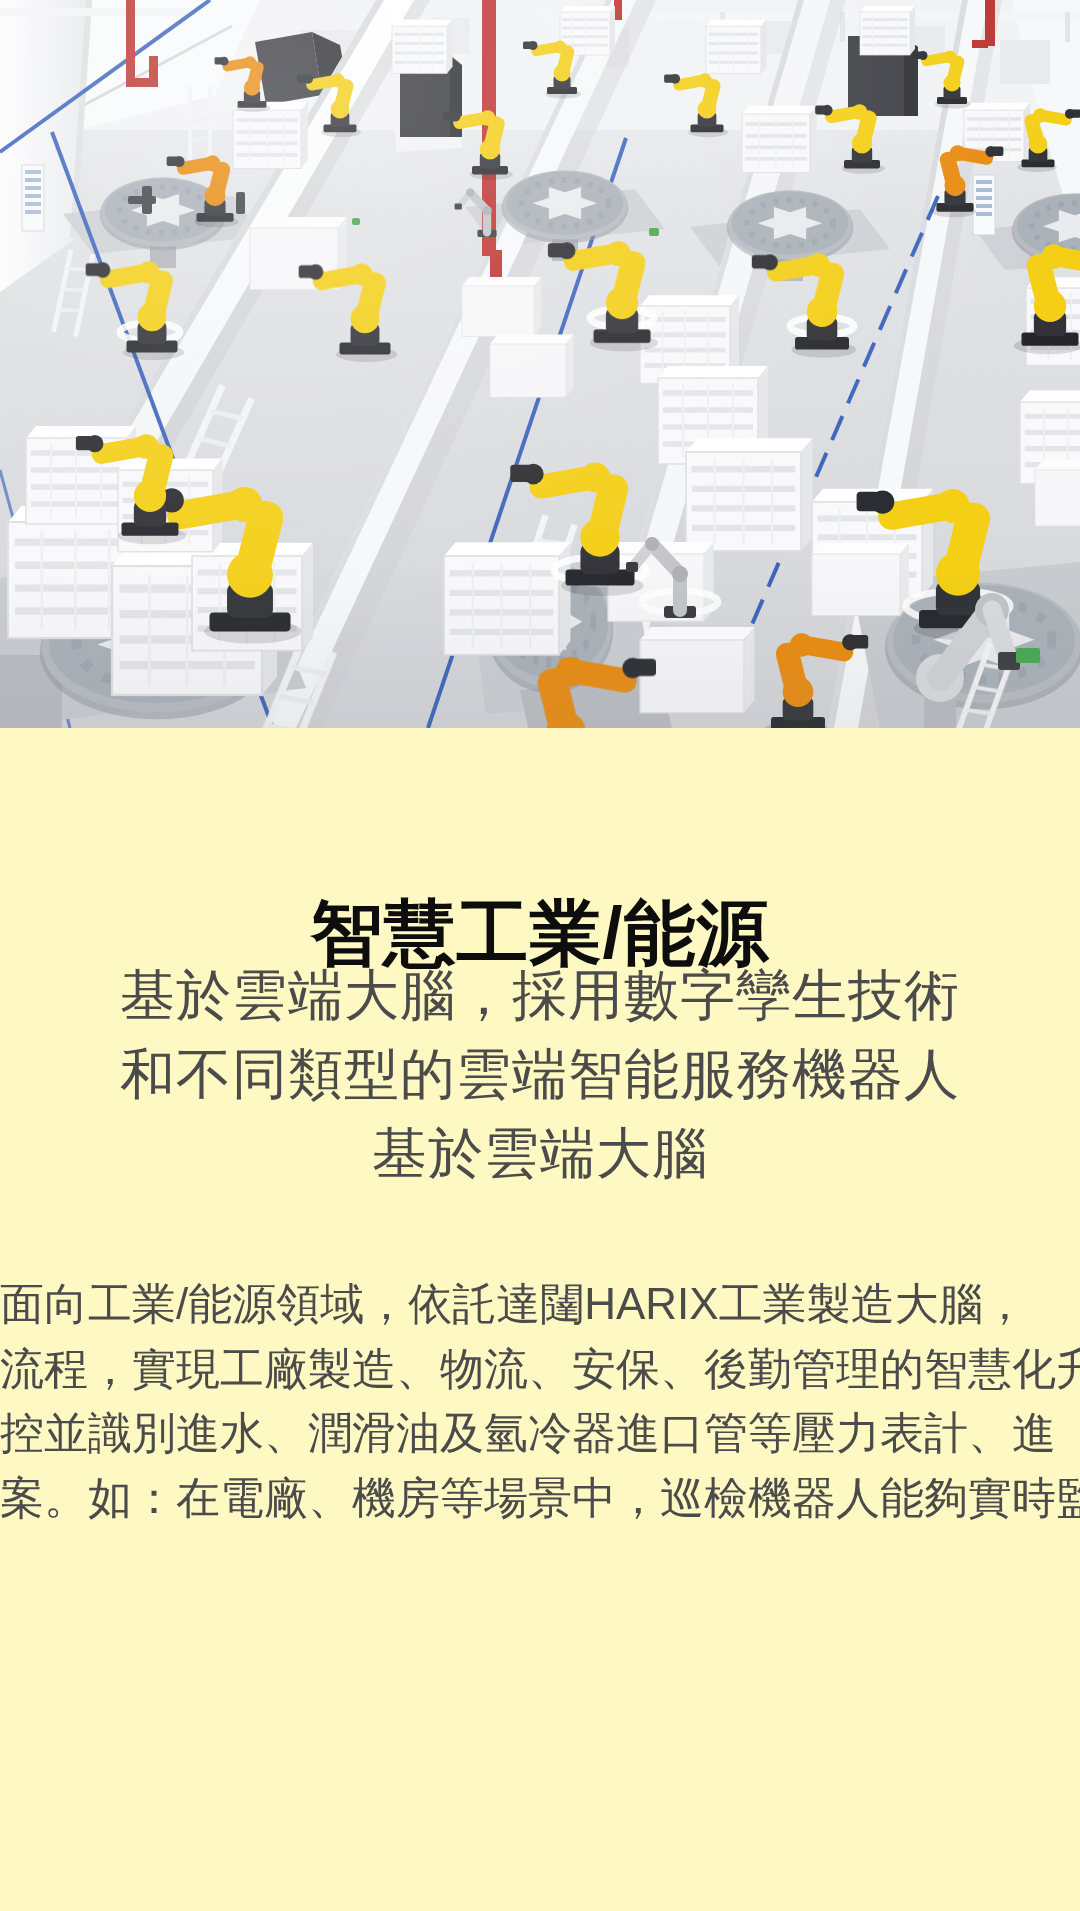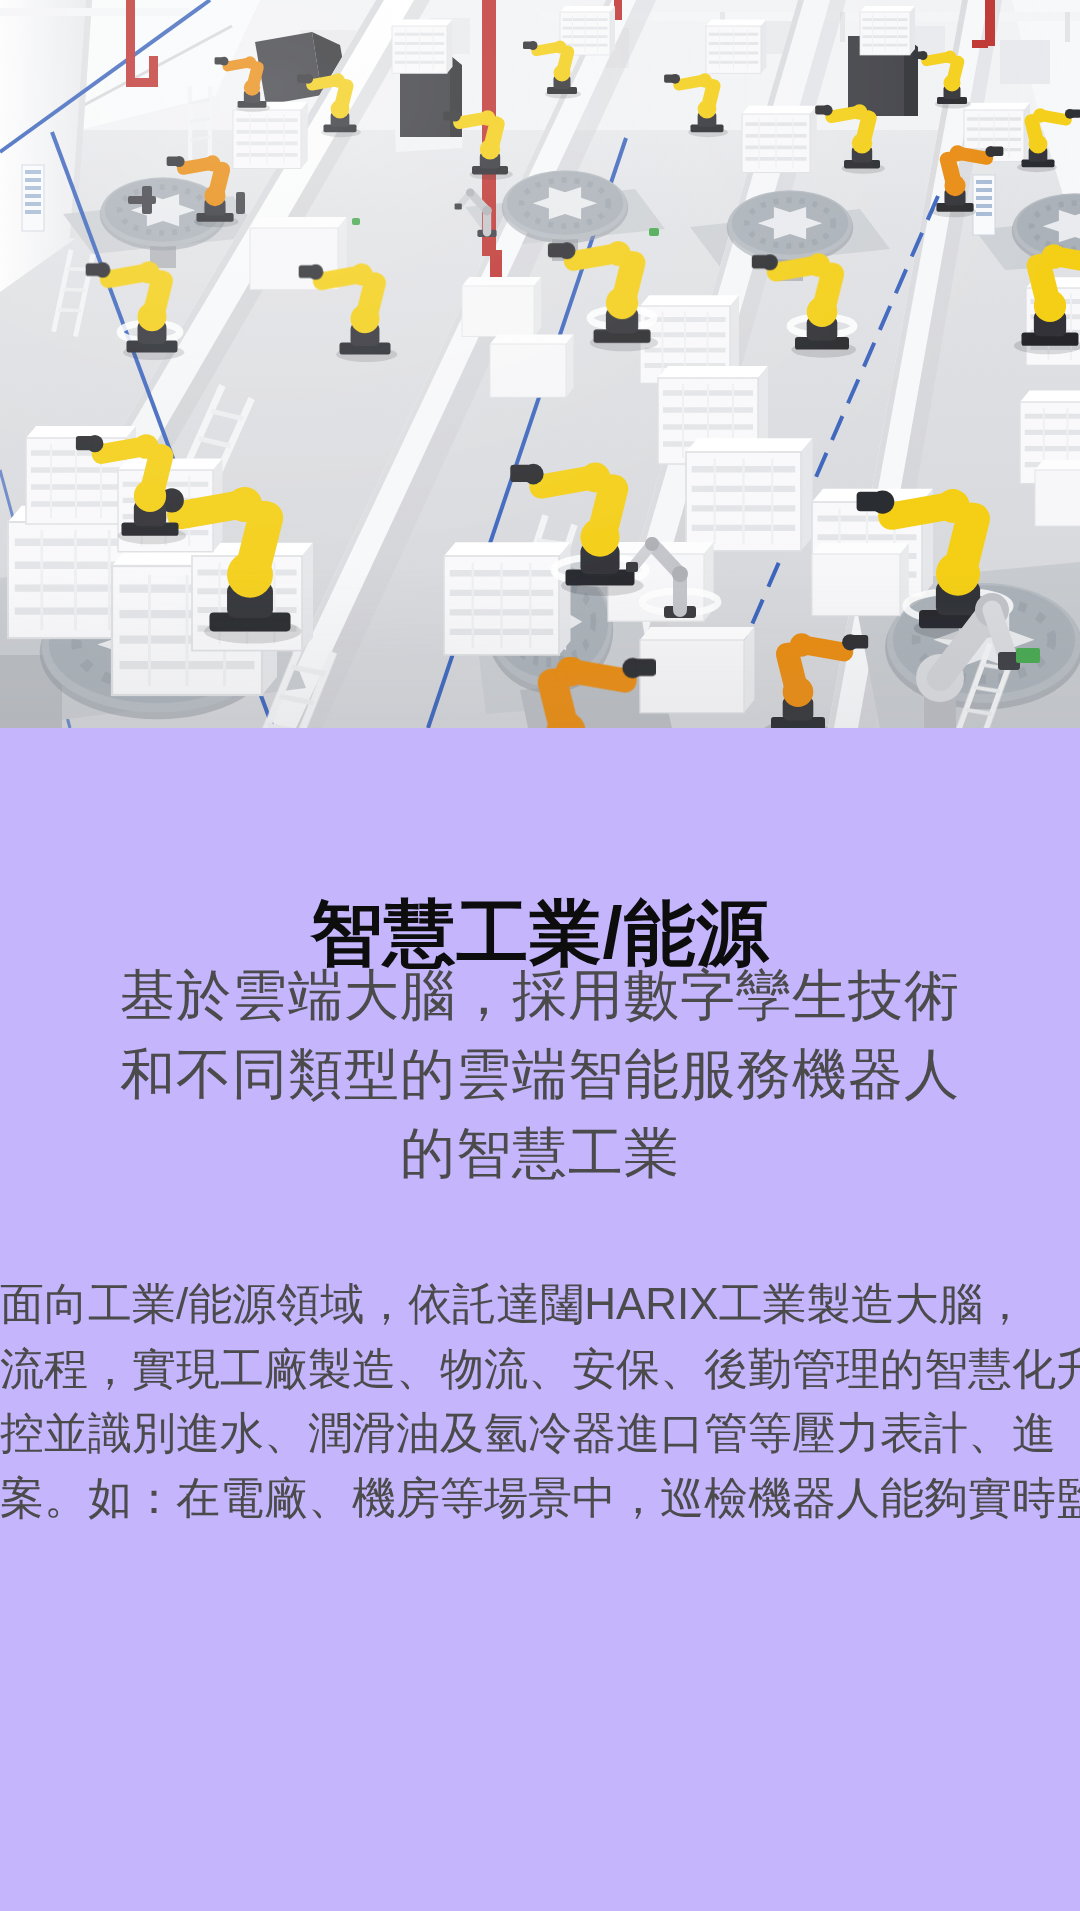--- a/index.html
+++ b/index.html
@@ -1,16 +1,16 @@
 <!DOCTYPE html>
 <html lang="zh-Hant"><head>
 <meta charset="utf-8">
 <style>
   html,body{margin:0;padding:0;background:#ffffff;}
-  .page{position:relative;width:1080px;height:1911px;background:#c4b5fd;overflow:hidden;
+  .page{position:relative;width:1080px;height:1911px;background:#fef9c3;overflow:hidden;
         font-family:"Liberation Sans",sans-serif;}
   .hero{position:absolute;top:0;left:0;width:1080px;height:728px;overflow:hidden;background:#dfe0e3;}
   .hero svg{display:block;width:1080px;height:728px;}
   .title{position:absolute;top:842px;left:0;width:1080px;text-align:center;
          font-size:72px;line-height:86px;font-weight:700;color:#0d0d0d;letter-spacing:1px;}
   .subtitle{position:absolute;top:910px;left:0;width:1080px;text-align:center;
          font-size:55px;line-height:79px;font-weight:400;color:#4b4b4b;letter-spacing:1px;}
   .bodytext{position:absolute;top:1272px;left:0;width:996px;text-align:center;
          font-size:44px;line-height:64.5px;font-weight:400;color:#4b4b4b;}
   .bodytext div, .subtitle div{white-space:nowrap;}
@@ -356,21 +356,21 @@
       <rect x="0" y="0" width="1080" height="728" fill="url(#botShade)"></rect>
     </g>
   </svg>
   </div>
 
   <h1 class="title">智慧工業/能源</h1>
 
   <h2 class="subtitle">
       <div>基於雲端大腦，採用數字孿生技術</div>
       <div>和不同類型的雲端智能服務機器人</div>
-      <div>的智慧工業</div>
+      <div>基於雲端大腦</div>
     </h2>
 
   <div class="bodytext">
       <div>面向工業/能源領域，依託達闥HARIX工業製造大腦，</div>
       <div>流程，實現工廠製造、物流、安保、後勤管理的智慧化升</div>
       <div>控並識別進水、潤滑油及氫冷器進口管等壓力表計、進</div>
       <div>案。如：在電廠、機房等場景中，巡檢機器人能夠實時監</div>
     </div>
 
 </div>

